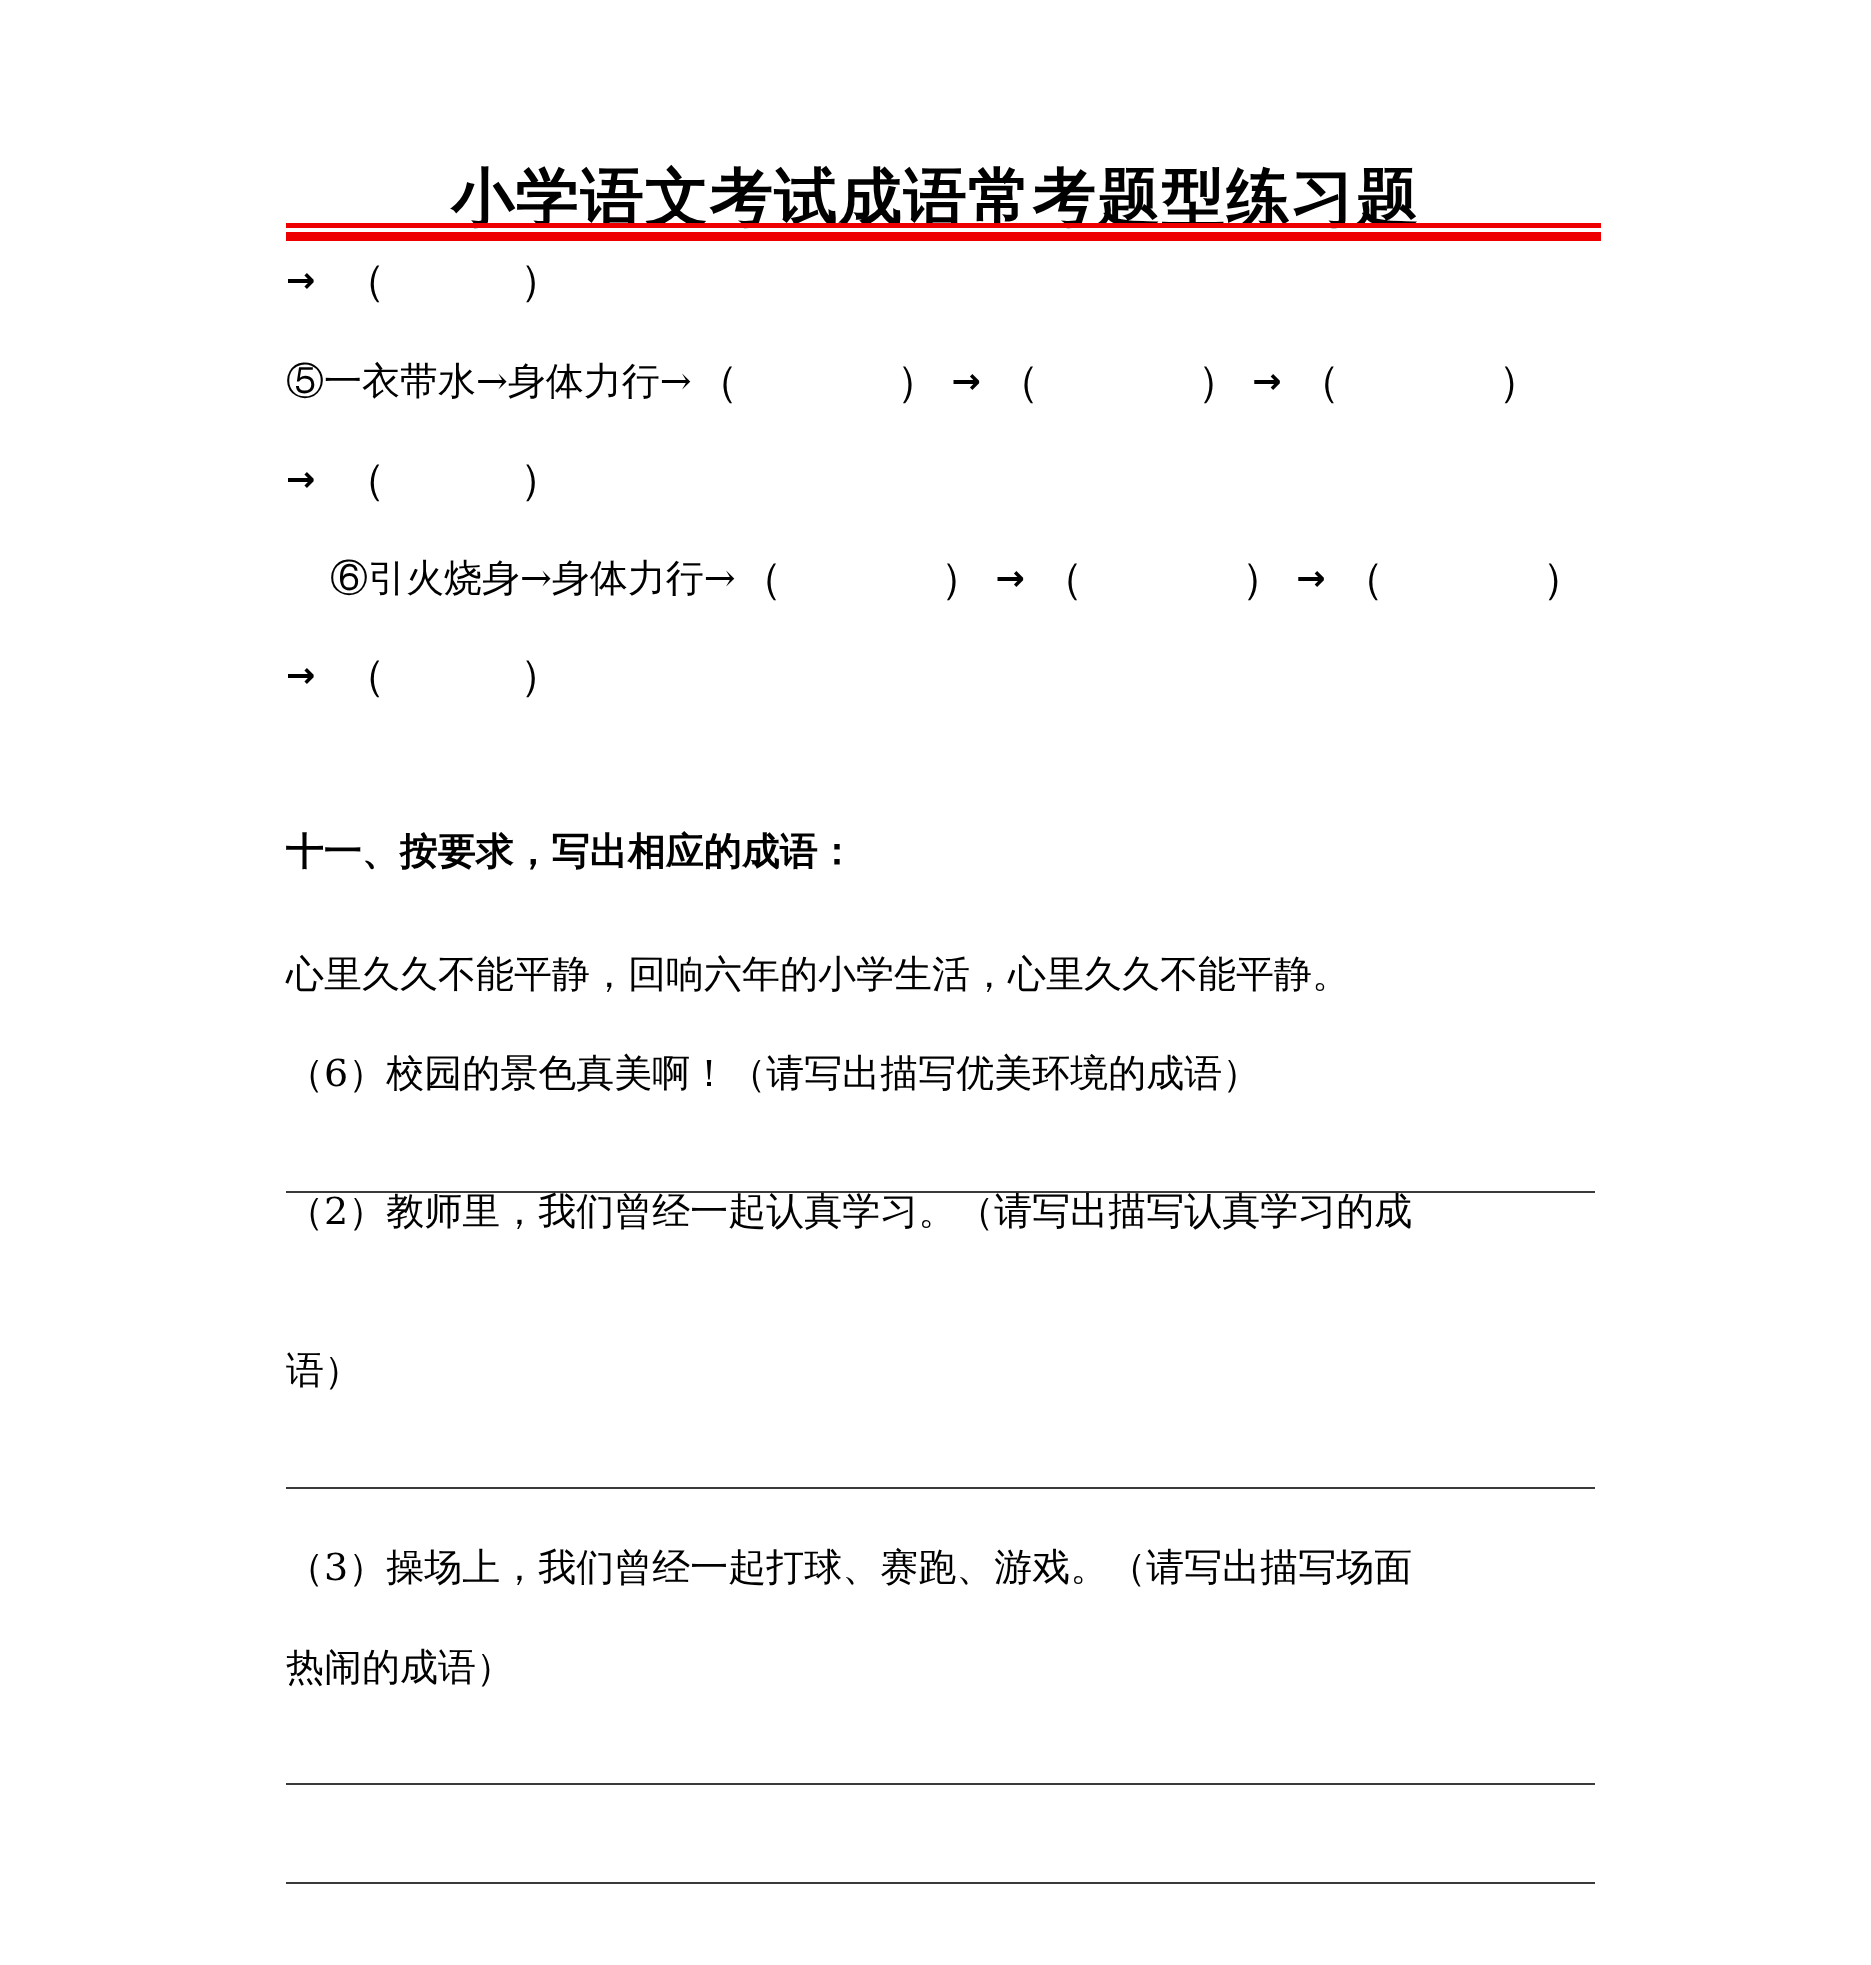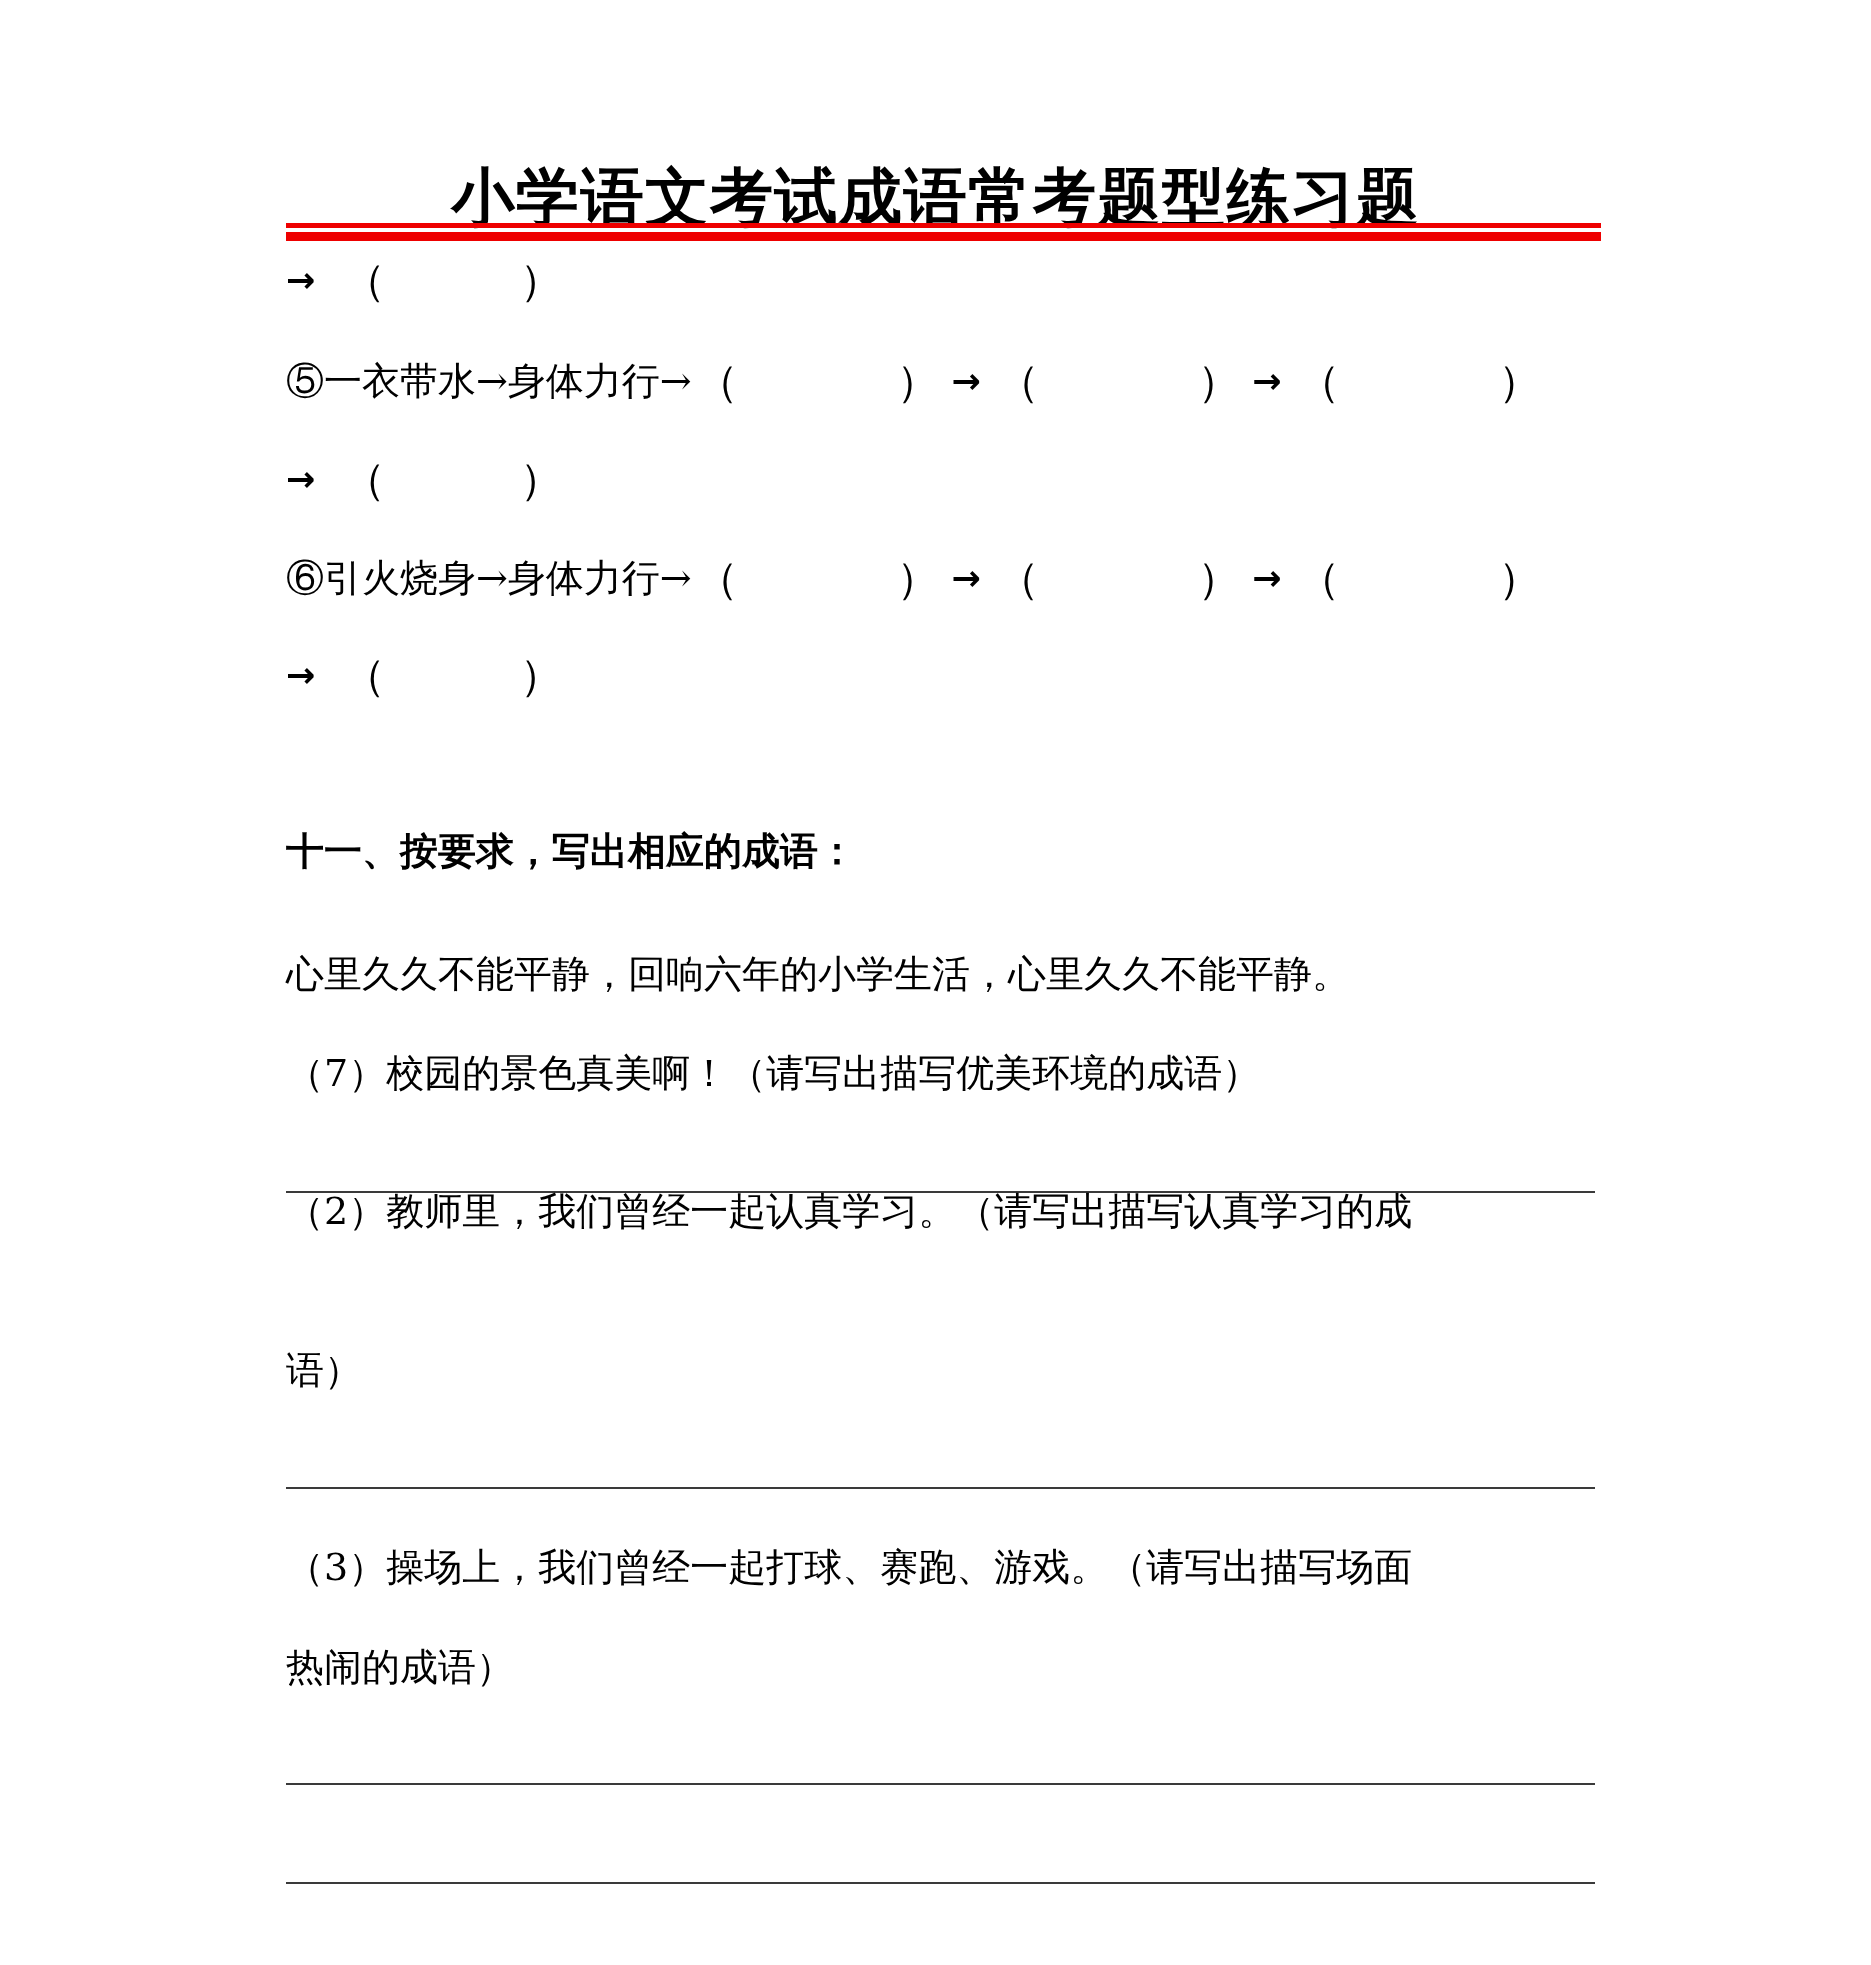--- a/index.html
+++ b/index.html
@@ -53,21 +53,21 @@
   </span>
 </div>
 <div class="abs line chain" style="top:456px;">
   <span class="arrow">→</span>
   <span class="blank blank-first">
     <span class="p">（</span>
     <span class="p">）</span>
   </span>
 </div>
 
-<div class="abs line chain" style="top:555px;">
+<div class="abs line chain" style="top:555px;margin-left:44px;">
   <span>⑥引火烧身→身体力行→</span>
   <span class="blank blank-wide" style="margin-left:3.9px;">
     <span class="p">（</span>
     <span class="p">）</span>
   </span>
   <span class="arrow">→</span>
   <span class="blank blank-wide">
     <span class="p">（</span>
     <span class="p">）</span>
   </span>
@@ -81,21 +81,21 @@
   <span class="arrow">→</span>
   <span class="blank blank-first">
     <span class="p">（</span>
     <span class="p">）</span>
   </span>
 </div>
 
 <div class="abs line h11" style="top:828px;">十一、按要求，写出相应的成语：</div>
 <div class="abs line" style="top:951px;">心里久久不能平静，回响六年的小学生活，心里久久不能平静。</div>
 
-<div class="abs line" style="top:1050px;">（7）校园的景色真美啊！（请写出描写优美环境的成语）</div>
+<div class="abs line" style="top:1050px;">（6）校园的景色真美啊！（请写出描写优美环境的成语）</div>
 <div class="abs answer-line" style="top:1191px;"></div>
 
 <div class="abs line" style="top:1188px;">（2）教师里，我们曾经一起认真学习。（请写出描写认真学习的成</div>
 <div class="abs line" style="top:1347px;">语）</div>
 <div class="abs answer-line" style="top:1487px;"></div>
 
 <div class="abs line" style="top:1544px;">（3）操场上，我们曾经一起打球、赛跑、游戏。（请写出描写场面</div>
 <div class="abs line" style="top:1644px;">热闹的成语）</div>
 <div class="abs answer-line" style="top:1783px;"></div>
 <div class="abs answer-line" style="top:1882px;"></div>

